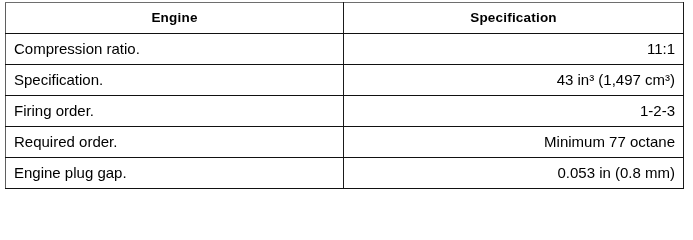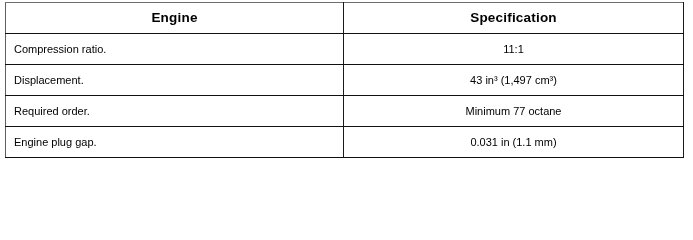--- a/index.html
+++ b/index.html
@@ -32,21 +32,21 @@
     background: #ffffff;
   }
 
   .spec-table col.col-engine { width: 338px; }
   .spec-table col.col-spec   { width: 340px; }
 
   .spec-table th,
   .spec-table td {
     height: 30px;
     padding: 0 8px;
-    font-size: 11px;
+    font-size: 15px;
     line-height: 30px;
     vertical-align: middle;
     box-sizing: border-box;
     border-left: 1.5px solid #5a5a5a;
     border-right: 1.5px solid #1a1a1a;
     border-top: 1.5px solid #6e6e6e;
     border-bottom: 1.5px solid #111111;
     white-space: nowrap;
     overflow: hidden;
   }
@@ -57,21 +57,21 @@
     letter-spacing: 0.2px;
     font-size: 13.5px;
   }
 
   .spec-table tbody td.cell-engine {
     text-align: left;
     font-weight: normal;
   }
 
   .spec-table tbody td.cell-spec {
-    text-align: center;
+    text-align: right;
     font-weight: normal;
   }
 
   
   .spec-table tr td.cell-engine,
   .spec-table tr th.head-engine {
     border-left-color: #5f5f5f;
   }
 </style>
 </head>
@@ -91,32 +91,36 @@
       </tr>
     </thead>
     <tbody>
 
       <tr>
         <td class="cell-engine">Compression ratio.</td>
         <td class="cell-spec">11:1</td>
       </tr>
 
       <tr>
-        <td class="cell-engine">Displacement.</td>
+        <td class="cell-engine">Specification.</td>
         <td class="cell-spec">43 in³ (1,497 cm³)</td>
       </tr>
 
+      <tr>
+        <td class="cell-engine">Firing order.</td>
+        <td class="cell-spec">1-2-3</td>
+      </tr>
 
 
       <tr>
         <td class="cell-engine">Required order.</td>
         <td class="cell-spec">Minimum 77 octane</td>
       </tr>
 
       <tr>
         <td class="cell-engine">Engine plug gap.</td>
-        <td class="cell-spec">0.031 in (1.1 mm)</td>
+        <td class="cell-spec">0.053 in (0.8 mm)</td>
       </tr>
 
     </tbody>
   </table>
 
 </div>
 
 </body></html>

